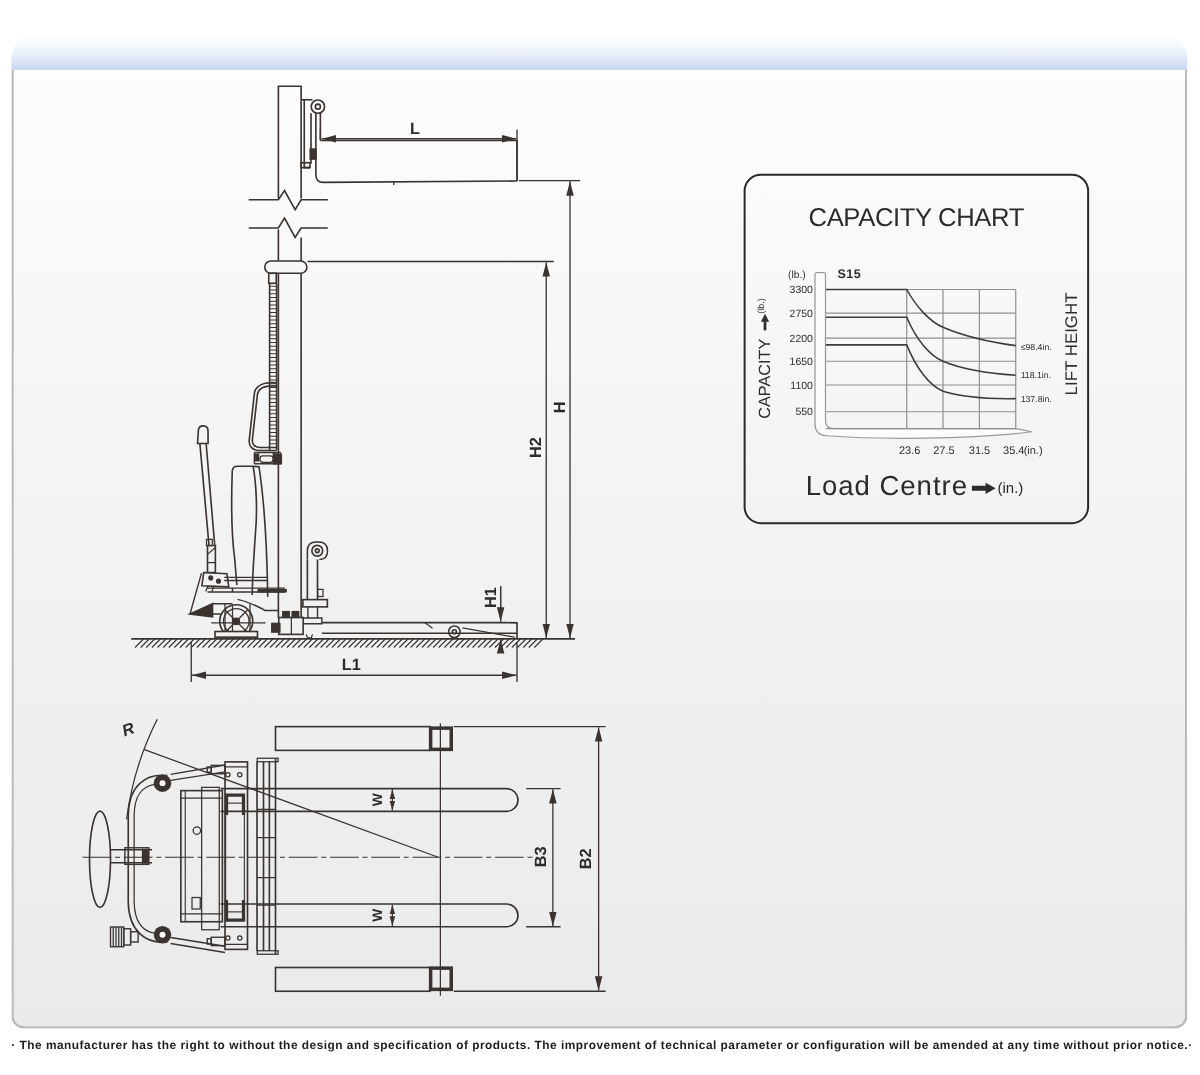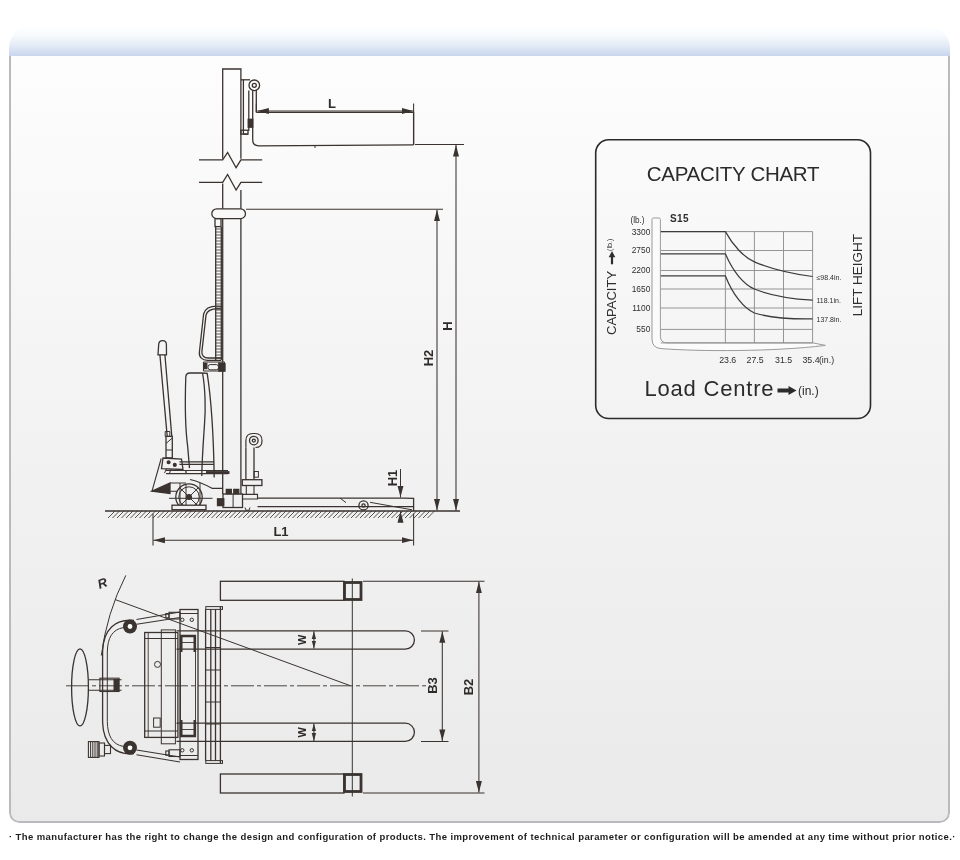--- a/index.html
+++ b/index.html
@@ -15,21 +15,21 @@
   #footer{position:absolute;left:9px;top:831px;font-size:9.5px;font-weight:bold;color:#1d1d1d;
     letter-spacing:0.4px;white-space:nowrap;}
   svg{position:absolute;left:0;top:0;}
 </style>
 </head>
 <body>
 <div id="panel">
     <div id="band"></div>
     <div id="content"></div>
   </div>
-<div id="footer">· The manufacturer has the right to change the design and configuration of products. The improvement of technical parameter or configuration will be amended at any time without prior notice.·</div>
+<div id="footer">· The manufacturer has the right to without the design and specification of products. The improvement of technical parameter or configuration will be amended at any time without prior notice.·</div>
 <svg width="960" height="860" viewBox="0 0 960 860">
   <defs>
     <marker id="ar" viewBox="0 0 10 6" refX="10" refY="3" markerWidth="11" markerHeight="6.6" orient="auto-start-reverse">
       <path d="M10,3 L0,0.4 L0,5.6 z" fill="#3a332f"></path>
     </marker>
     <marker id="ar2" viewBox="0 0 10 6" refX="10" refY="3" markerWidth="7.5" markerHeight="5.4" orient="auto-start-reverse">
       <path d="M10,3 L0,0.2 L0,5.8 z" fill="#3a332f"></path>
     </marker>
   </defs>
 

